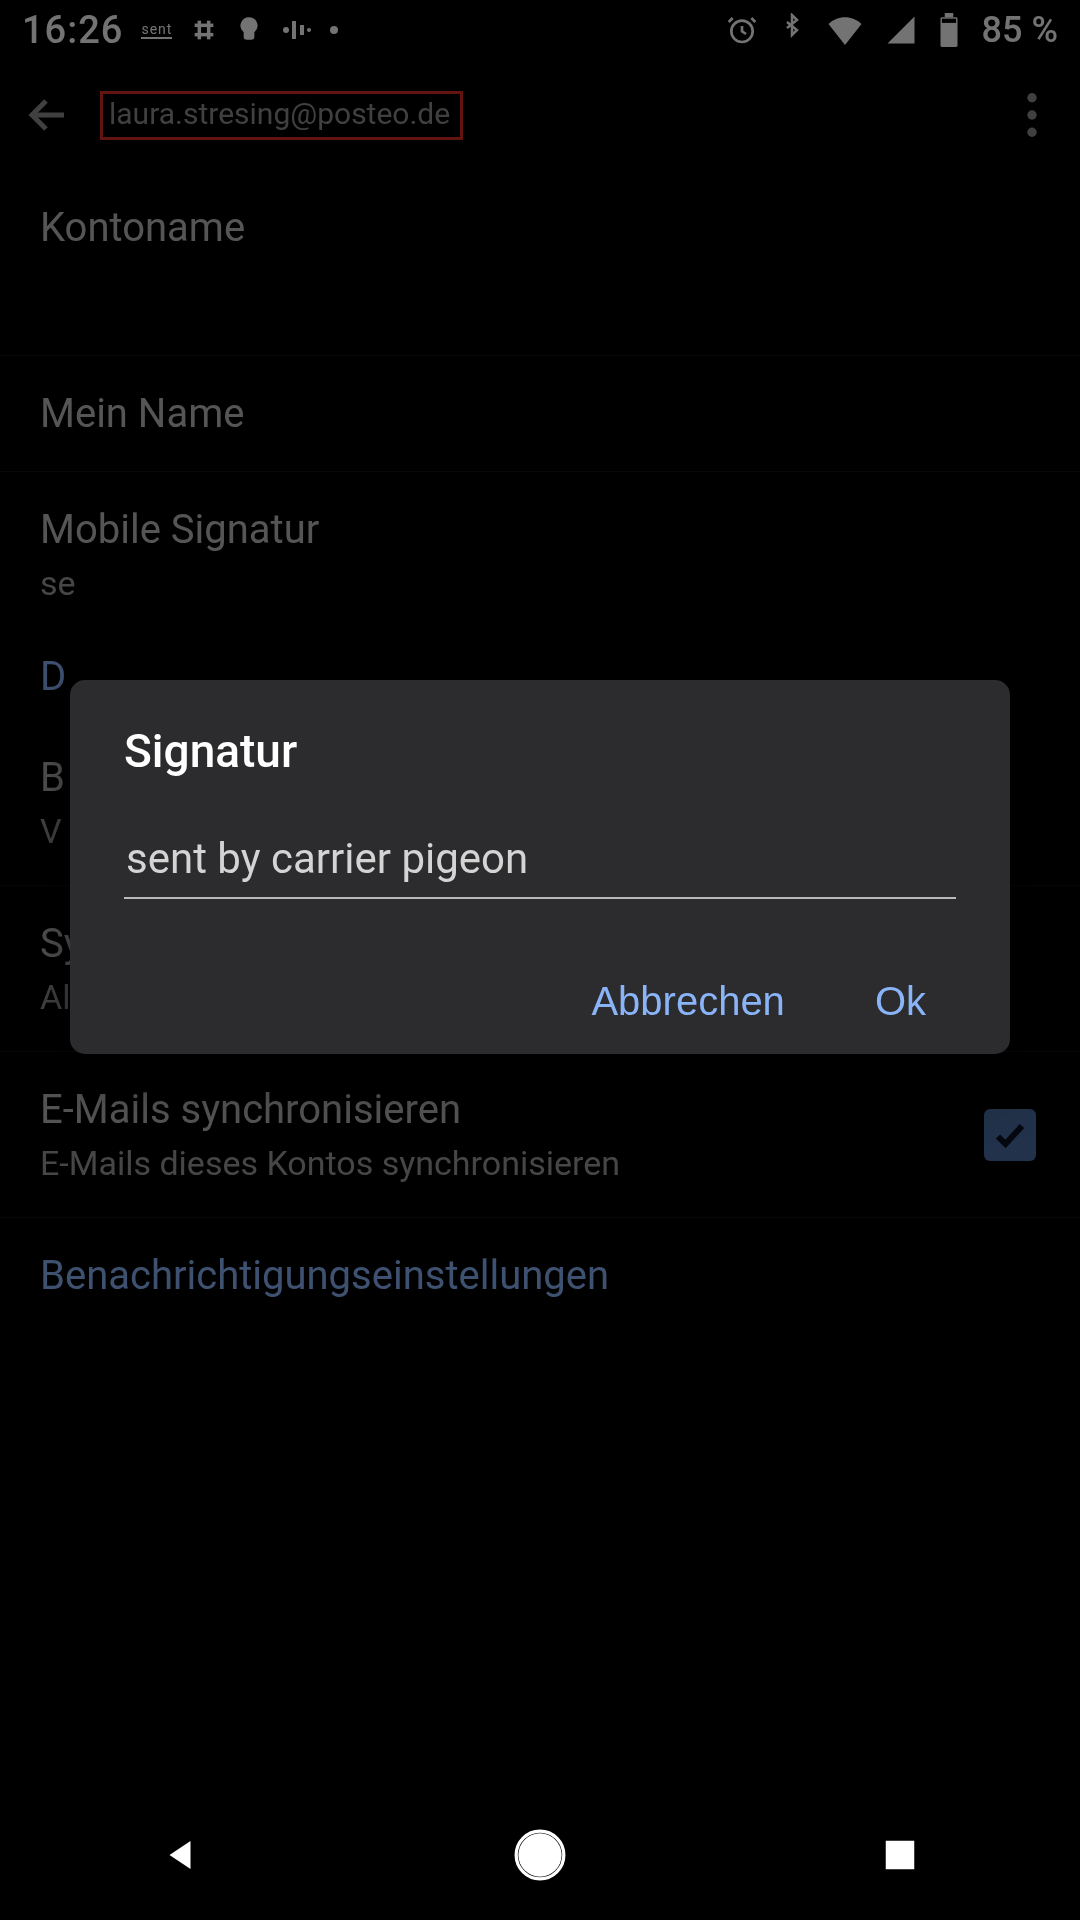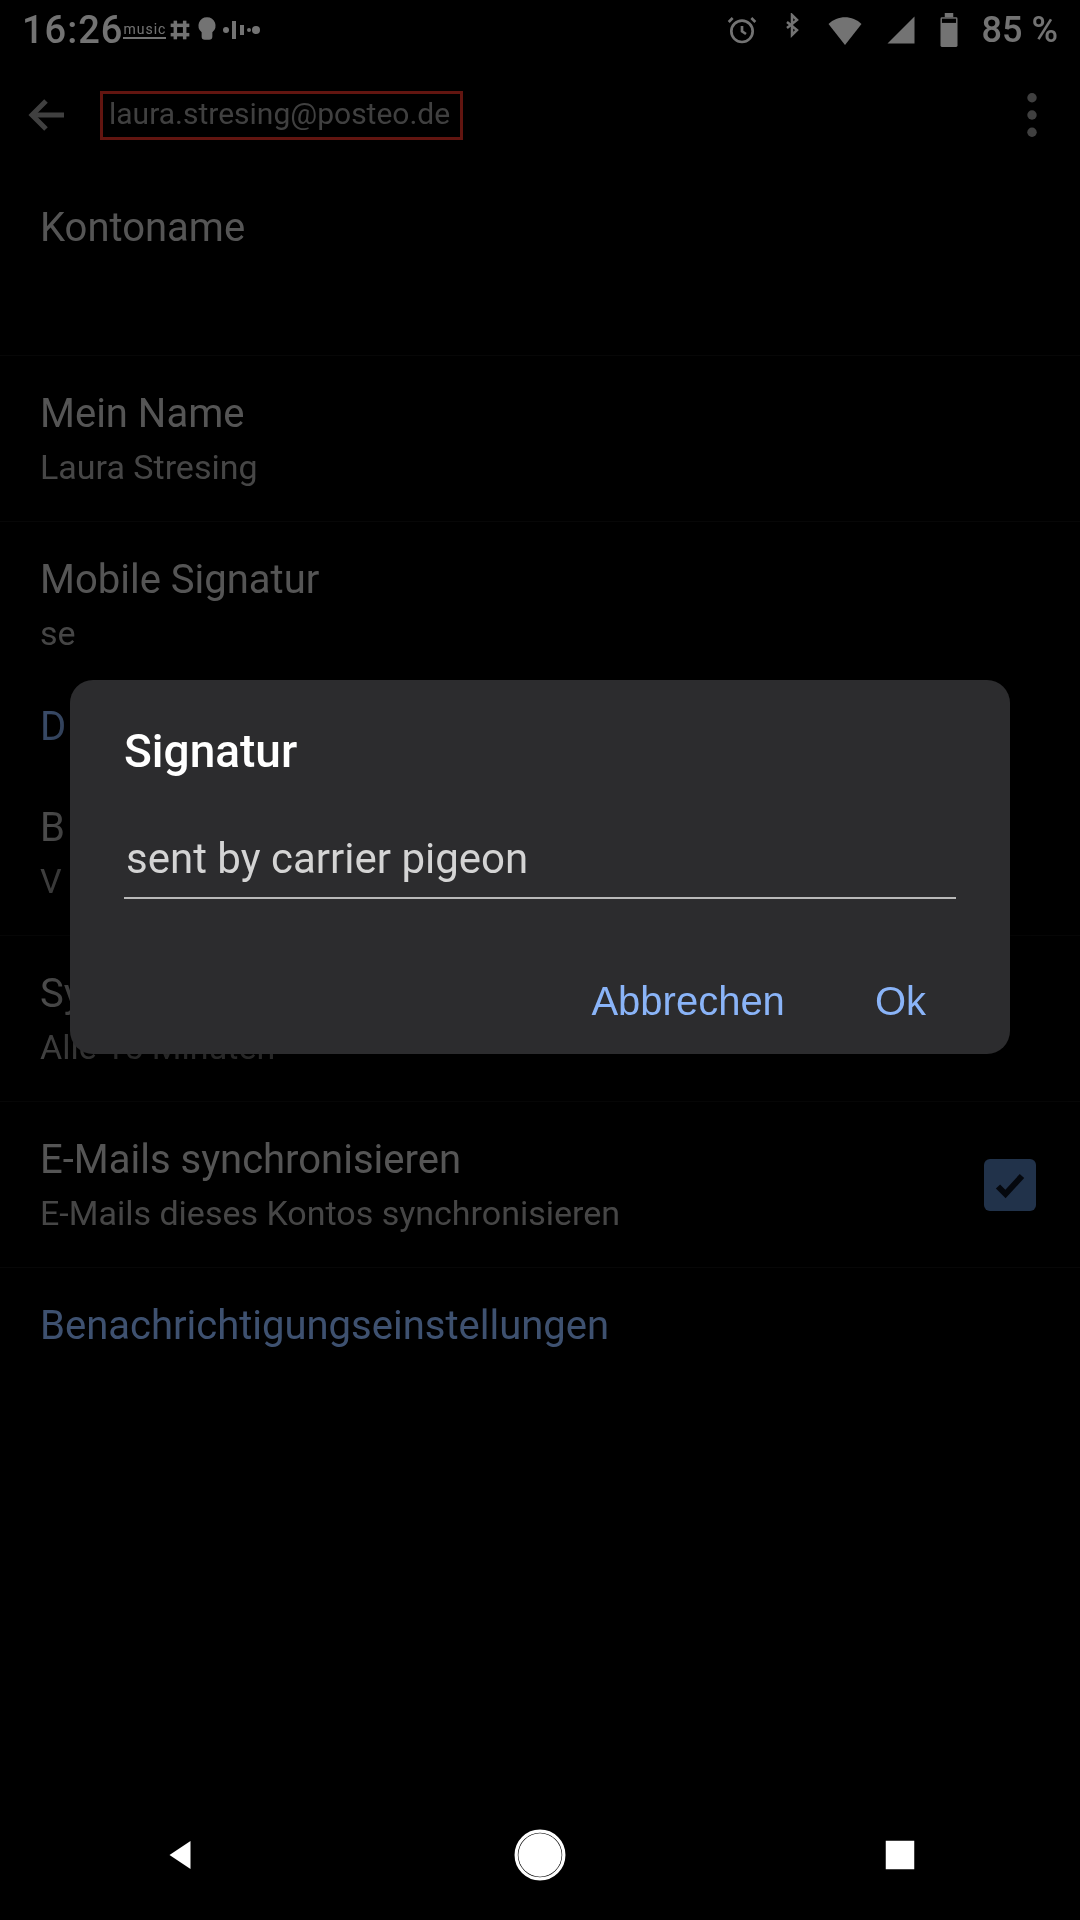--- a/index.html
+++ b/index.html
@@ -12,21 +12,21 @@
     }
     .dim-overlay {
       position: absolute; inset: 0; background: rgba(0,0,0,0.55); z-index: 5;
       pointer-events: none;
     }
     
     .status-bar {
       height: 60px; display: flex; align-items: center; justify-content: space-between;
       padding: 0 22px 0 22px; color: #ffffff;
     }
-    .status-left { display: flex; align-items: center; }
+    .status-left { display: flex; align-items: center; gap: 18px; }
     .status-left .time { font-size: 38px; font-weight: 500; letter-spacing: 1px; }
     .status-left .mini { font-size: 10px; line-height: 1; text-align: center; }
     .status-right { display: flex; align-items: center; gap: 22px; font-size: 36px; }
     .batt-txt { font-weight: 500; }
     .ic { display: inline-flex; align-items: center; justify-content: center; }
     .dot { width: 8px; height: 8px; background:#fff; border-radius:50%; }
     .bulb svg, .grid svg, .alarm svg, .bt svg, .wifi svg, .cell svg, .batt svg, .assist svg { display:block; }
     
     .app-bar {
       height: 110px; display: flex; align-items: center; padding: 0 18px; gap: 22px;
@@ -57,21 +57,21 @@
     .checkbox.checked { background:#4a6fa5; }
     .checkbox.unchecked { border: 4px solid #8e8e8e; }
     .check-svg { width: 36px; height: 36px; }
     
     .dialog-scrim {
       position: absolute; inset: 0; display:flex; align-items:flex-start; justify-content:center;
       z-index: 10;
     }
     .dialog {
       margin-top: 680px;
-      width: 940px; background: #2c2c2e; border-radius: 23px; padding: 44px 54px 30px 54px;
+      width: 940px; background: #2c2c2e; border-radius: 15px; padding: 44px 54px 30px 54px;
       box-shadow: 0 20px 60px rgba(0,0,0,0.6);
     }
     .dialog-title { font-size: 46px; font-weight: 500; color: #ffffff; margin-bottom: 46px; }
     .dialog-input {
       width: 100%; font-size: 42px; color: #d4d4d4; background: transparent; border: none;
       border-bottom: 2px solid #b9b9b9; padding: 10px 2px 14px 2px; outline: none;
       font-family: inherit;
     }
     .dialog-actions { display:flex; justify-content:flex-end; gap: 90px; margin-top: 80px; padding-right: 30px; }
     .dialog-btn { font-size: 40px; color: #8ab4f8; font-weight: 500; background:none; border:none; cursor:pointer; }
@@ -83,21 +83,21 @@
     .nav-btn { width: 120px; height: 120px; display:flex; align-items:center; justify-content:center; }
   </style>
 </head>
 <body>
 
 <div class="status-bar">
   <div class="status-left">
     <span class="time">16:26</span>
     <span class="ic mini">
       <span style="font-size:14px;letter-spacing:1px;border-bottom:2px solid #fff;line-height:1.2;">
-        <span>music</span>
+        <span>sent</span>
       </span>
     </span>
     <span class="ic">
       <svg width="28" height="28" viewBox="0 0 24 24" fill="none" stroke="#ffffff" stroke-width="3">
         <line x1="4" y1="8" x2="20" y2="8"></line>
           <line x1="4" y1="16" x2="20" y2="16"></line>
         <line x1="8" y1="4" x2="8" y2="20"></line>
           <line x1="16" y1="4" x2="16" y2="20"></line>
       </svg>
     </span>
@@ -173,21 +173,20 @@
   <div class="row">
     <div class="texts">
       <div class="title">Kontoname</div>
       <div class="blackbar"></div>
     </div>
   </div>
 
   <div class="row">
     <div class="texts">
       <div class="title">Mein Name</div>
-      <div class="sub">Laura Stresing</div>
     </div>
   </div>
 
   <div class="row noborder" style="padding-bottom:10px;">
     <div class="texts">
       <div class="title">Mobile Signatur</div>
       <div class="sub">se</div>
     </div>
   </div>
 

